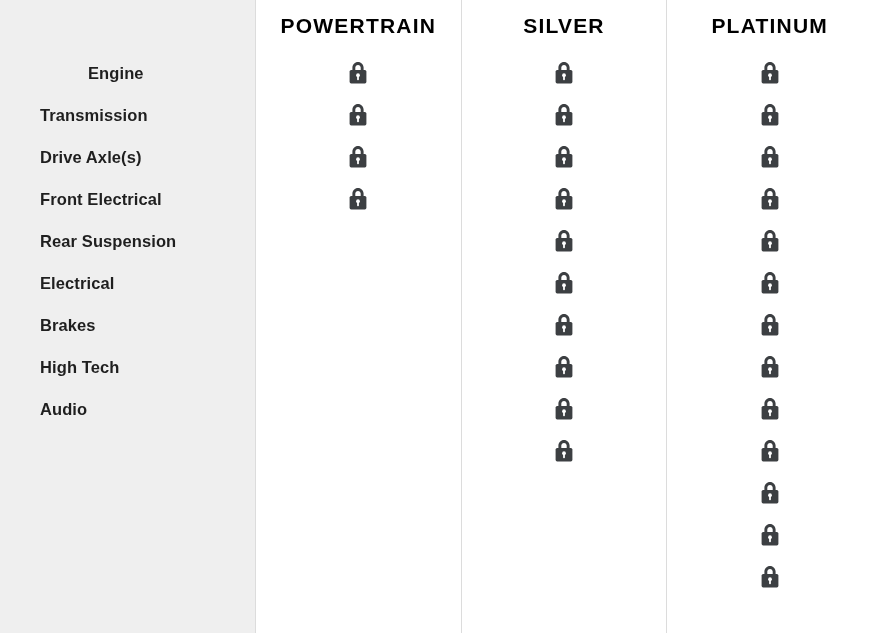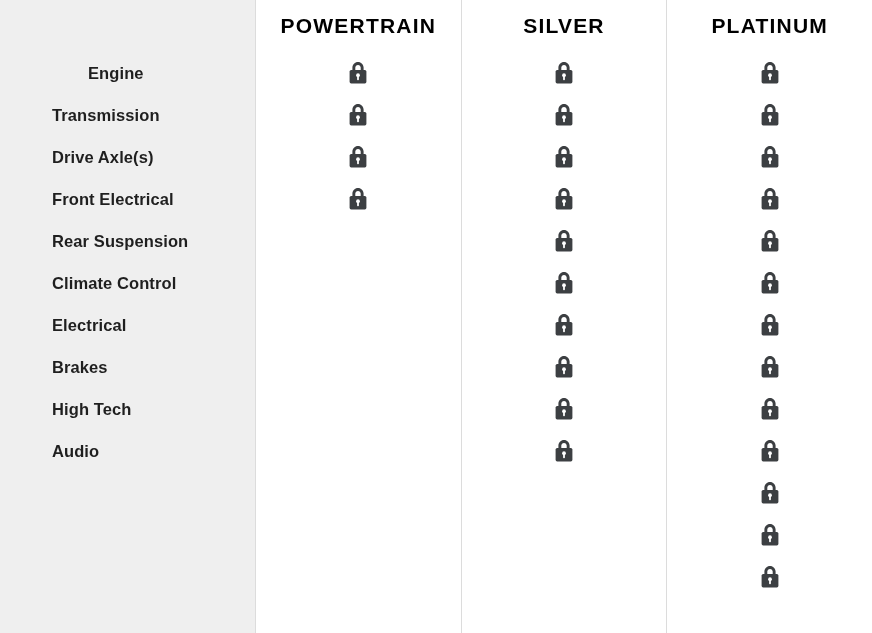--- a/index.html
+++ b/index.html
@@ -37,21 +37,21 @@
   }
   .feature-list {
     display: flex;
     flex-direction: column;
   }
   .feature-row {
     height: 42px;
     display: flex;
     align-items: center;
     box-sizing: border-box;
-    padding-left: 52px;
+    padding-left: 40px;
     font-size: 16.5px;
     font-weight: bold;
     letter-spacing: 0.1px;
     color: #1f1f1f;
   }
   .feature-row.indented {
     padding-left: 44px;
     margin-left: 44px;
   }
 
@@ -115,21 +115,20 @@
 <div class="coverage-table">
 
   <div class="feature-col">
     <div class="feature-header"></div>
     <div class="feature-list">
         <div class="feature-row indented">Engine</div>
         <div class="feature-row">Transmission</div>
         <div class="feature-row">Drive Axle(s)</div>
         <div class="feature-row">Front Electrical</div>
         <div class="feature-row">Rear Suspension</div>
-        <div class="feature-row">Climate Control</div>
         <div class="feature-row">Electrical</div>
         <div class="feature-row">Brakes</div>
         <div class="feature-row">High Tech</div>
         <div class="feature-row">Audio</div>
       </div>
   </div>
 
   <div class="plan-col">
     <div class="plan-header">POWERTRAIN</div>
     <div class="plan-cells">

